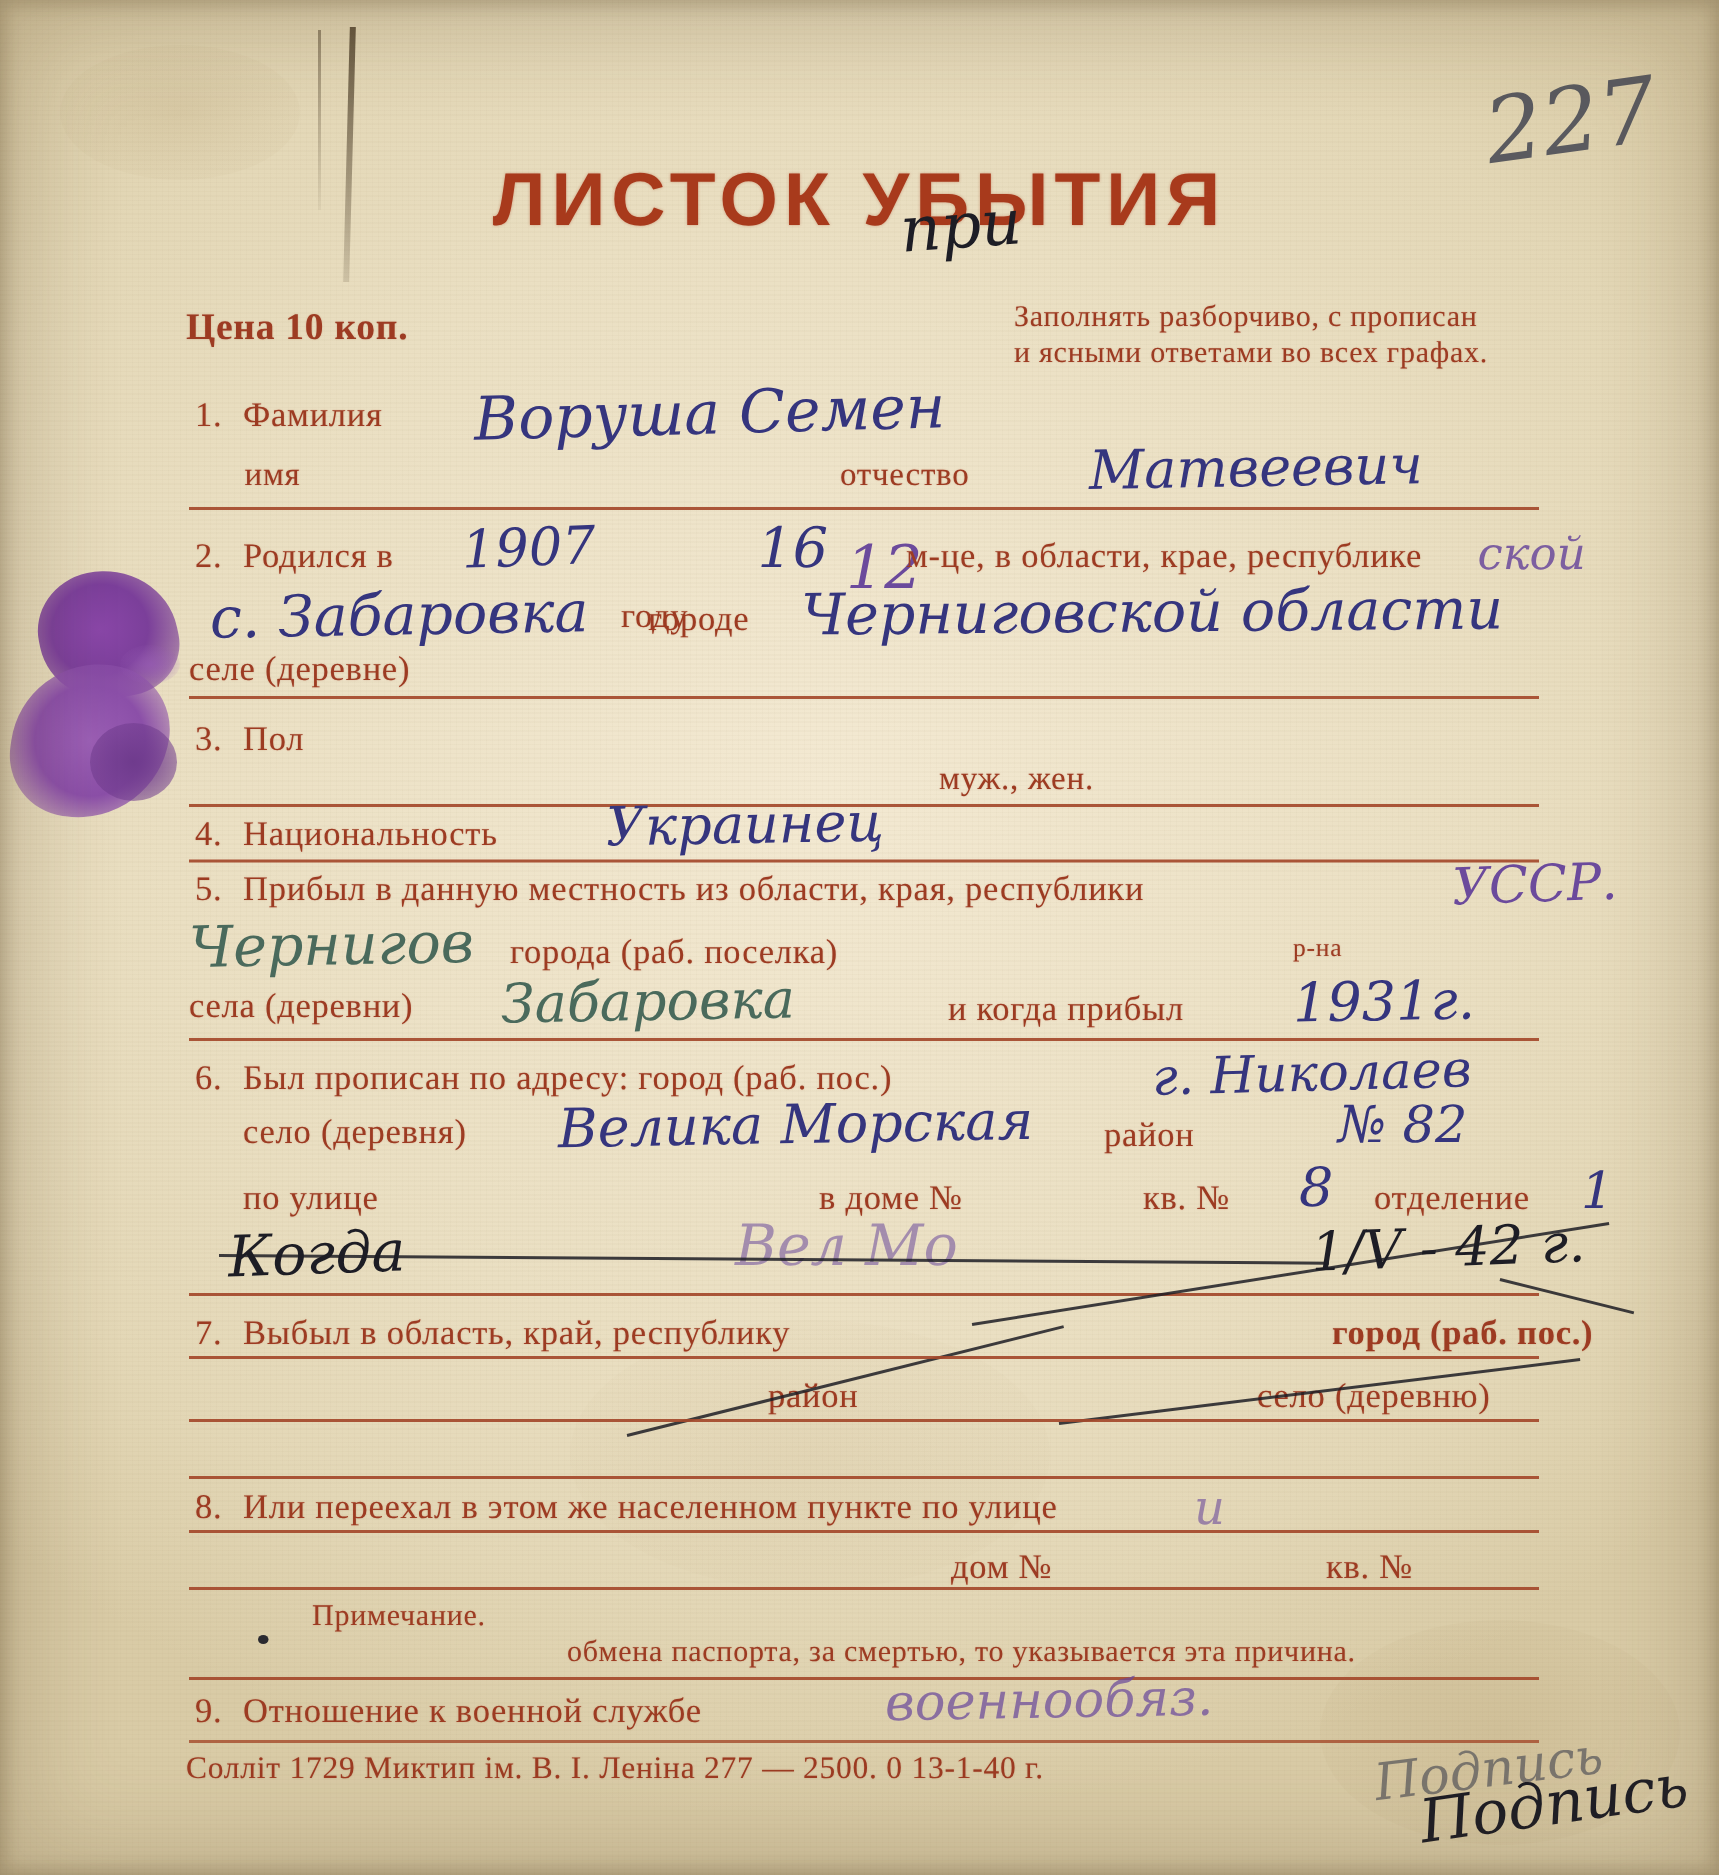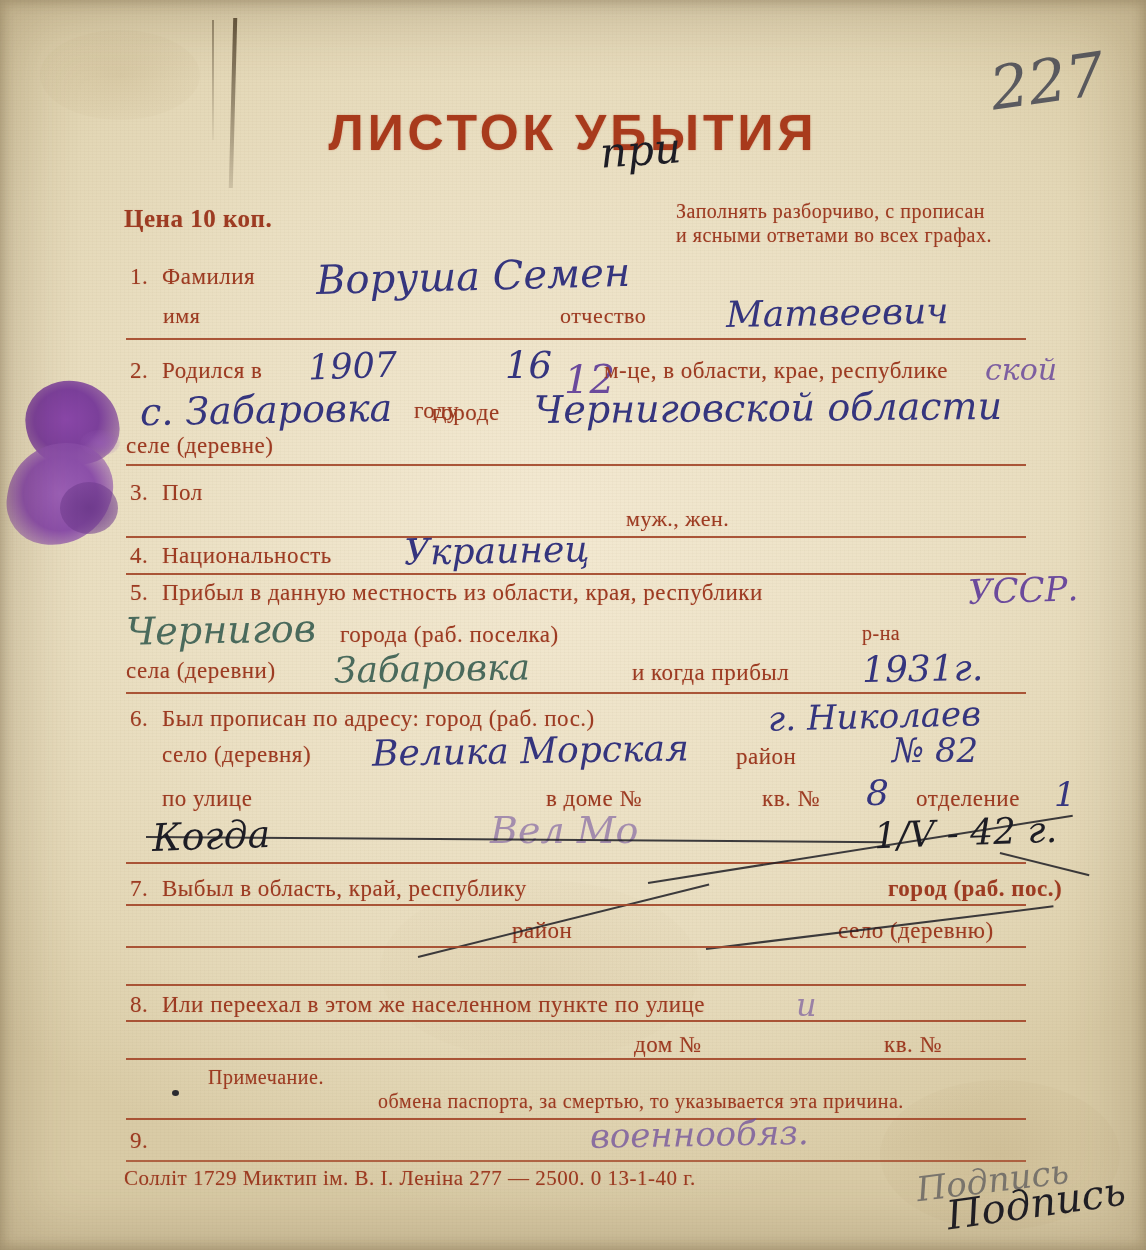--- a/index.html
+++ b/index.html
@@ -214,21 +214,21 @@
     <div class="pr" style="left:162px;top:543px;font-size:23px;">Национальность</div>
     <div class="hw blue" style="left:404px;top:530px;font-size:36px;transform:rotate(-1deg);">Украинец</div>
     <div class="rule" style="left:126px;top:573px;width:900px;"></div>
 
     <div class="pr" style="left:130px;top:580px;font-size:23px;">5.</div>
     <div class="pr" style="left:162px;top:580px;font-size:23px;">Прибыл в данную местность из области, края, республики</div>
     <div class="hw violet" style="left:968px;top:570px;font-size:34px;transform:rotate(-2deg);">УССР.</div>
 
     <div class="hw green" style="left:126px;top:608px;font-size:38px;transform:rotate(-1deg);">Чернигов</div>
     <div class="pr" style="left:340px;top:622px;font-size:23px;">города (раб. поселка)</div>
-    <div class="pr" style="left:862px;top:622px;font-size:20px;">р-на</div>
+    <div class="pr" style="left:862px;top:622px;font-size:17px;">р-на</div>
 
     <div class="pr" style="left:126px;top:658px;font-size:23px;">села (деревни)</div>
     <div class="hw green" style="left:334px;top:648px;font-size:36px;transform:rotate(-1deg);">Забаровка</div>
     <div class="pr" style="left:632px;top:660px;font-size:23px;">и когда прибыл</div>
     <div class="hw blue" style="left:862px;top:648px;font-size:36px;transform:rotate(-1deg);">1931г.</div>
     <div class="rule" style="left:126px;top:692px;width:900px;"></div>
 
     <div class="pr" style="left:130px;top:706px;font-size:23px;">6.</div>
     <div class="pr" style="left:162px;top:706px;font-size:23px;">Был прописан по адресу: город (раб. пос.)</div>
     <div class="hw blue" style="left:768px;top:696px;font-size:34px;transform:rotate(-1.5deg);">г. Николаев</div>
@@ -272,20 +272,21 @@
     <div class="pr" style="left:884px;top:1032px;font-size:23px;">кв. №</div>
     <div class="rule" style="left:126px;top:1020px;width:900px;"></div>
     <div class="rule" style="left:126px;top:1058px;width:900px;"></div>
 
     <div class="pr" style="left:208px;top:1066px;font-size:20px;">Примечание.</div>
     <div class="pr" style="left:378px;top:1090px;font-size:20px;">обмена паспорта, за смертью, то указывается эта причина.</div>
     <div class="dot" style="left:172px;top:1090px;width:7px;height:6px;"></div>
     <div class="rule" style="left:126px;top:1118px;width:900px;"></div>
 
     <div class="pr" style="left:130px;top:1128px;font-size:23px;">9.</div>
+    <div class="pr" style="left:162px;top:1128px;font-size:23px;">Отношение к военной службе</div>
     <div class="hw violet" style="left:590px;top:1114px;font-size:34px;opacity:.72;transform:rotate(-1deg);">военнообяз.</div>
     <div class="rule thin" style="left:126px;top:1160px;width:900px;"></div>
 
     <div class="pr" style="left:124px;top:1166px;font-size:21px;">Соллiт 1729    Миктип iм. В. I. Леніна     277 — 2500. 0 13-1-40 г.</div>
     <div class="hw pencil" style="left:916px;top:1160px;font-size:34px;transform:rotate(-7deg);opacity:.7;">Подпись</div>
     <div class="hw dark" style="left:946px;top:1180px;font-size:40px;transform:rotate(-8deg);">Подпись</div>
   </div>
 
   <div class="edge-dark"></div>
 </div>

